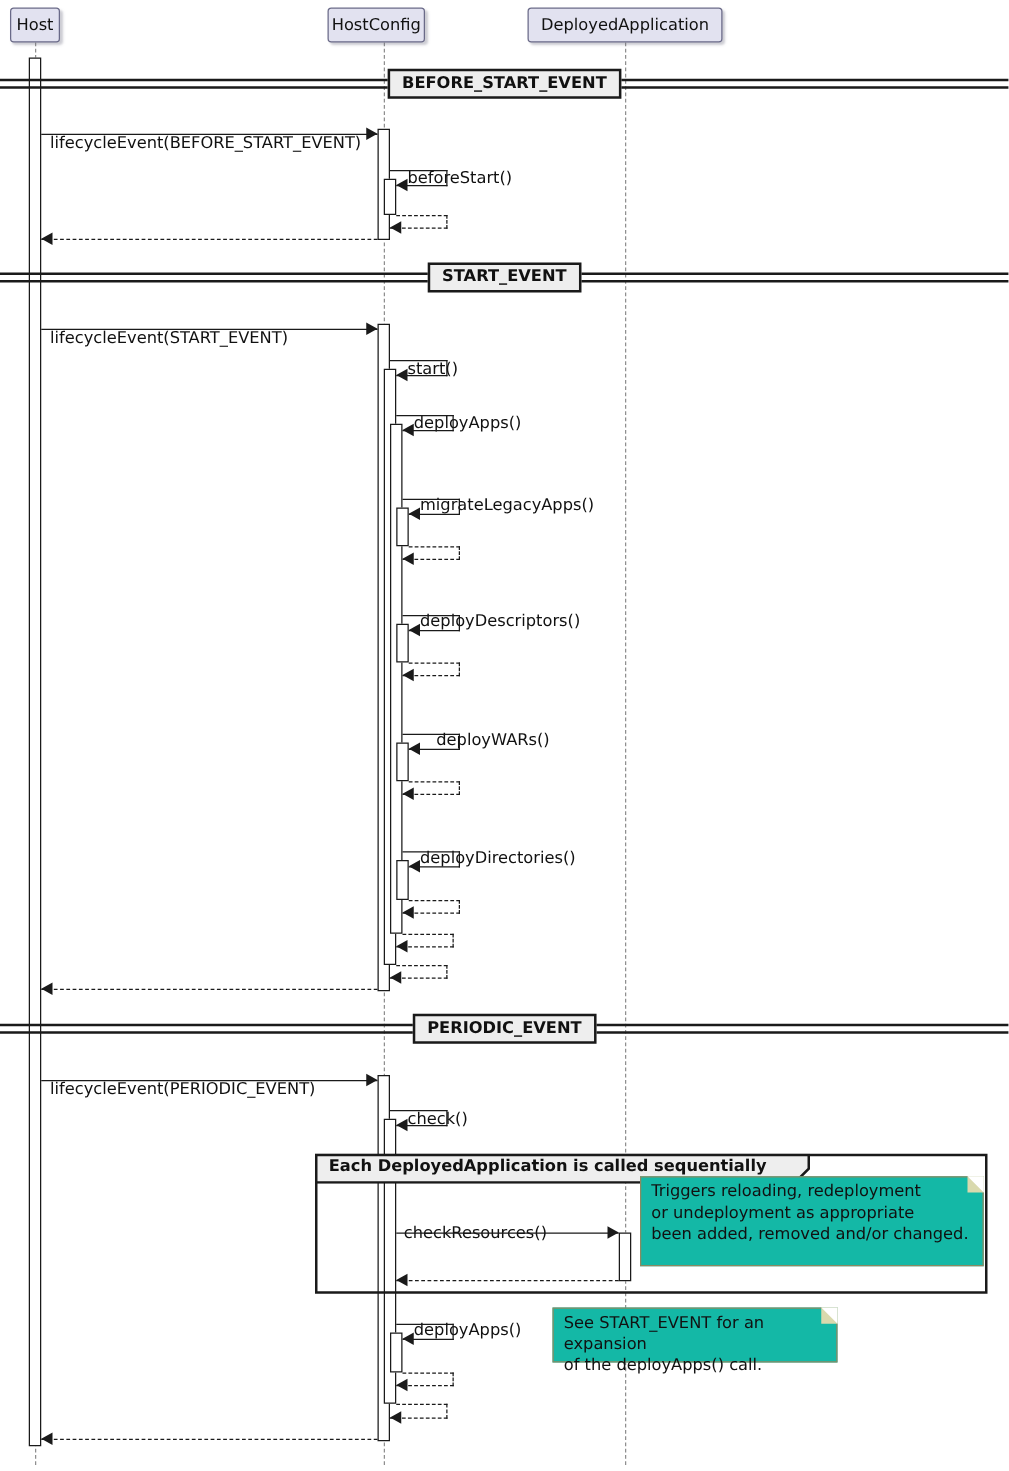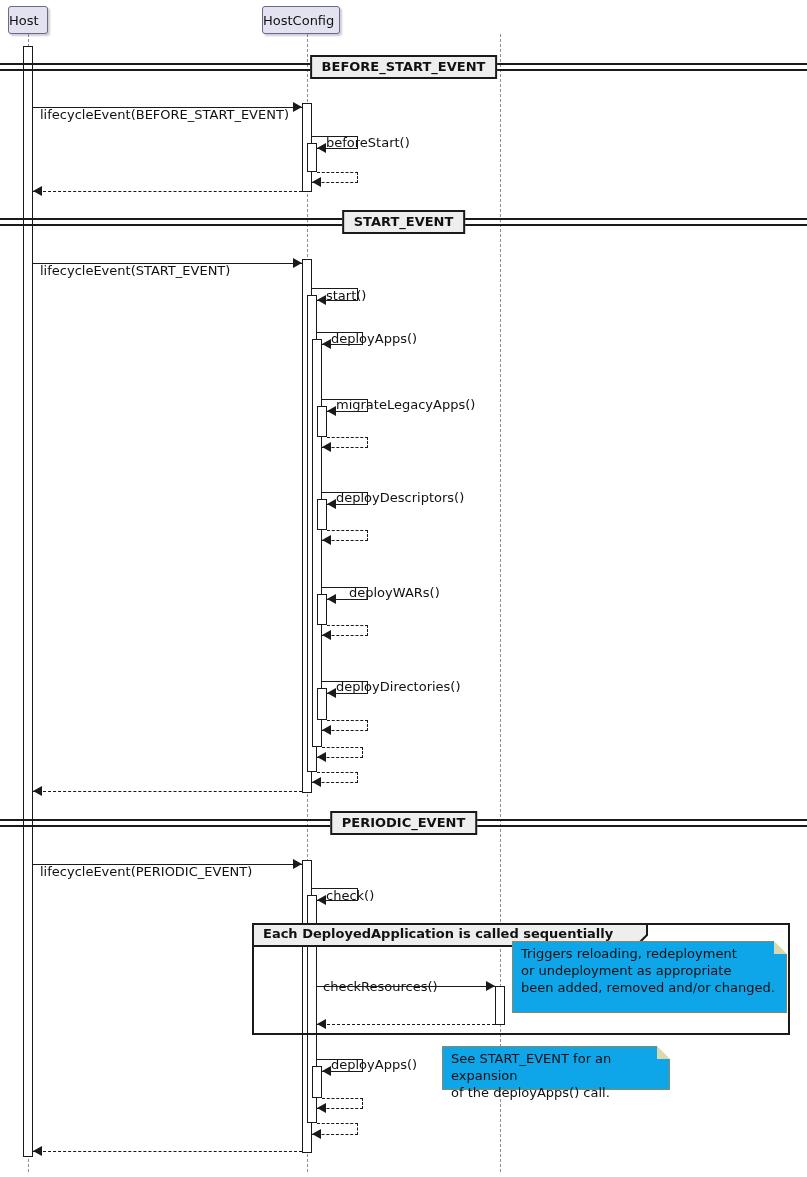--- a/index.html
+++ b/index.html
@@ -1,35 +1,35 @@
 <!DOCTYPE html>
 <html><head>
 <meta charset="utf-8">
 <style>
   html,body{margin:0;padding:0;background:#ffffff;}
   .canvas{position:relative;width:807px;height:1177px;background:#ffffff;overflow:hidden;
           font-family:"DejaVu Sans","Liberation Sans",sans-serif;color:#111;}
   .pbox{position:absolute;height:28px;background:#E2E2F0;border:1px solid #6a6a88;border-radius:3px;
-        display:flex;align-items:center;font-size:13px;
+        display:flex;align-items:center;justify-content:center;font-size:13px;
         box-shadow:2px 2px 2px rgba(110,110,130,.35);box-sizing:border-box;}
   .ll{position:absolute;width:0;top:34px;height:1138px;border-left:1px dashed #8f8f8f;}
   .bar{position:absolute;width:10px;background:#ffffff;border:1px solid #1a1a1a;box-sizing:border-box;}
   .lbl{position:absolute;font-size:13px;white-space:nowrap;line-height:16px;margin-top:16px;}
   .hline{position:absolute;height:0;border-top:1px solid #1a1a1a;}
   .hline.dash{border-top-style:dashed;}
   .loop{position:absolute;border-top:1px solid #1a1a1a;border-right:1px solid #1a1a1a;box-sizing:border-box;}
   .loop.dash{border-top-style:dashed;border-right-style:dashed;}
   .arrL{position:absolute;width:0;height:0;border-top:5px solid transparent;border-bottom:5px solid transparent;border-right:9px solid #1a1a1a;}
   .arrR{position:absolute;width:0;height:0;border-top:5px solid transparent;border-bottom:5px solid transparent;border-left:9px solid #1a1a1a;}
   .divline{position:absolute;left:0;width:807px;height:2px;background:#1a1a1a;}
   .divbox{position:absolute;left:50%;transform:translateX(-50%);background:#EEEEEE;border:2px solid #1a1a1a;
           font-weight:bold;font-size:13px;padding:2px 10px;white-space:nowrap;line-height:16px;}
   .group{position:absolute;border:2px solid #1a1a1a;box-sizing:border-box;}
   .ghead-label{position:absolute;font-weight:bold;font-size:13px;white-space:nowrap;line-height:16px;}
-  .note{position:absolute;background:#0ea5e9;border:1px solid #8a8a62;font-size:13px;line-height:17px;
+  .note{position:absolute;background:#14b8a6;border:1px solid #8a8a62;font-size:13px;line-height:17px;
         padding:3px 8px;box-sizing:border-box;}
   .note::before{content:"";position:absolute;top:-1px;right:-1px;border-style:solid;
         border-width:0 13px 13px 0;border-color:#ffffff #ffffff #d9d9ad #d9d9ad;}
 </style>
 </head>
 <body>
 
 <div class="canvas">
 
   <div class="ll" style="left:28px"></div>
@@ -186,14 +186,17 @@
   <div class="divline" style="top:819px"></div>
   <div class="divline" style="top:825px"></div>
   <div class="divbox" style="top:811px">PERIODIC_EVENT</div>
 
   <div class="pbox" style="left:8px;top:6px;width:40px">
     <span>Host</span>
   </div>
   <div class="pbox" style="left:262px;top:6px;width:78px">
     <span>HostConfig</span>
   </div>
+  <div class="pbox" style="left:422px;top:6px;width:156px">
+    <span>DeployedApplication</span>
+  </div>
 
 </div>
 
 </body></html>

